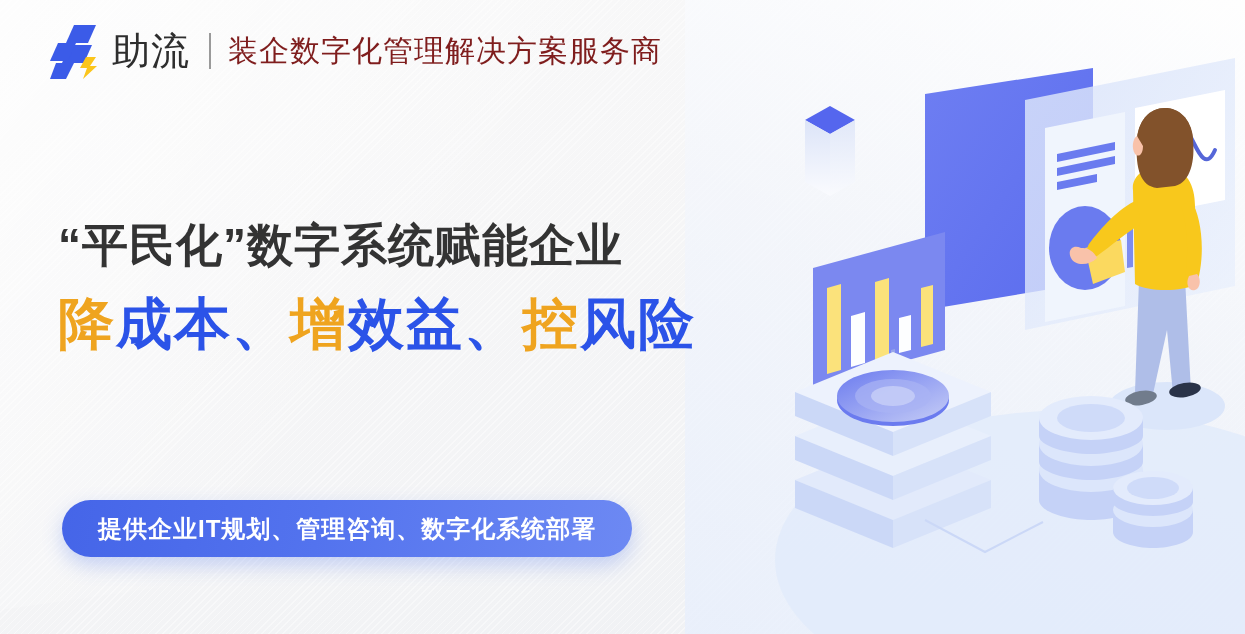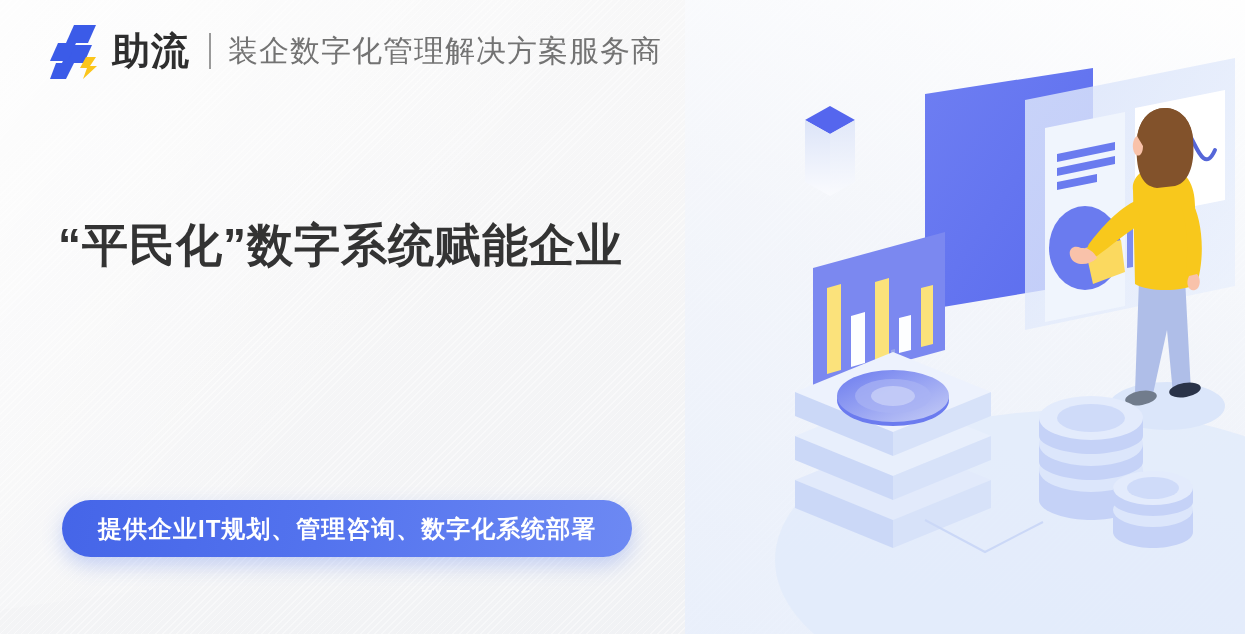--- a/index.html
+++ b/index.html
@@ -61,36 +61,36 @@
   }
   .logo-mark {
     width: 52px; height: 56px;
     position: relative;
     flex: none;
     margin-right: 10px;
   }
   .logo-mark svg { display: block; }
   .brand-name {
     font-size: 38px;
-    font-weight: bold;
+    font-weight: normal;
     color: #2e2e2e;
     letter-spacing: 1px;
     line-height: 1;
     white-space: nowrap;
   }
   .brand-divider {
     width: 2px;
     height: 36px;
     background: #9a9a9a;
     margin: 0 17px 0 19px;
     flex: none;
   }
   .brand-tagline {
     font-size: 30px;
-    color: #737373;
+    color: #7f1d1d;
     letter-spacing: 1px;
     line-height: 1;
     white-space: nowrap;
   }
 
   
   .headline {
     position: absolute;
     left: 58px;
     top: 203px;
@@ -178,20 +178,23 @@
     <div class="brand-name">助流</div>
 
     <div class="brand-divider"></div>
 
     <div class="brand-tagline">装企数字化管理解决方案服务商</div>
   </div>
 
   <div class="headline">
     <div class="headline-line1">“平民化”数字系统赋能企业</div>
 
+    <div class="headline-line2">
+      <span class="hl-accent">降</span><span class="hl-main">成本、</span><span class="hl-accent">增</span><span class="hl-main">效益、</span><span class="hl-accent">控</span><span class="hl-main">风险</span>
+    </div>
   </div>
 
   <div class="pill">提供企业IT规划、管理咨询、数字化系统部署</div>
 
   <div class="illus">
     <svg width="470" height="634" viewBox="0 0 470 634">
       <defs>
         <linearGradient id="gCube" x1="0" y1="0" x2="0" y2="1">
           <stop offset="0%" stop-color="#DCE4F8"></stop>
           <stop offset="100%" stop-color="#FAFBFE"></stop>

